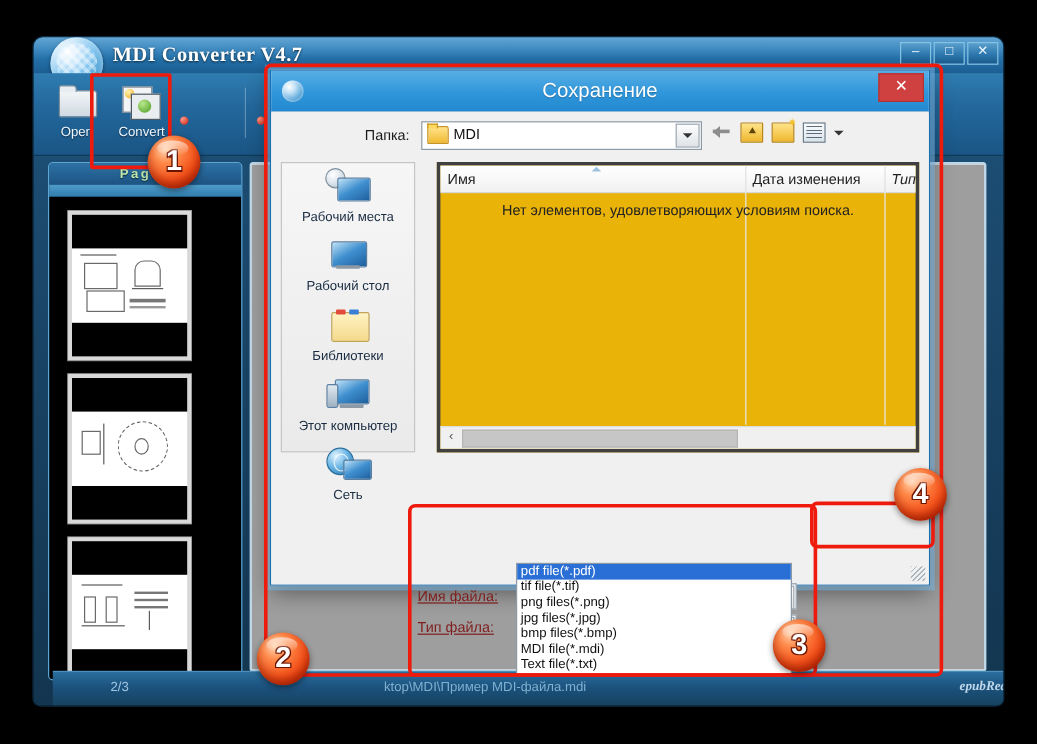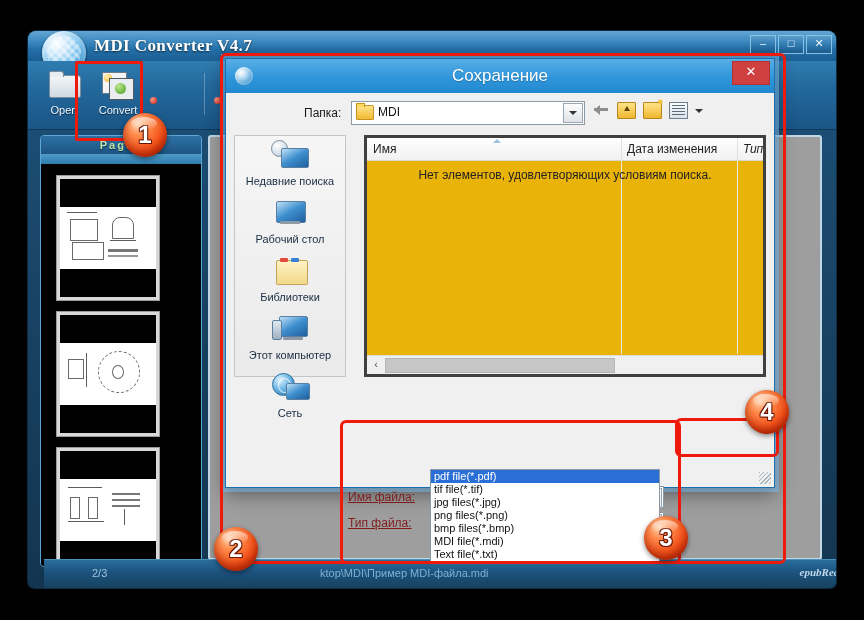--- a/index.html
+++ b/index.html
@@ -381,21 +381,21 @@
           <span class="nav-vcar"></span>
         </div>
       </div>
 
       <div class="places">
         <div class="place">
           <div class="pico">
             <span class="clk"></span>
               <span class="mon" style="left:12px;top:8px;width:26px;height:18px;"></span>
           </div>
-          <div class="plab">Недавние поиска</div>
+          <div class="plab">Рабочий места</div>
         </div>
         <div class="place">
           <div class="pico">
             <span class="mon"></span>
               <span class="mon-base"></span>
           </div>
           <div class="plab">Рабочий стол</div>
         </div>
         <div class="place">
           <div class="pico">
@@ -454,22 +454,22 @@
         </div>
       </div>
 
       <div class="resize-grip"></div>
     </div>
   </div>
 
   <div class="dropdown" id="filetype-dropdown">
       <div class="dd-item sel">pdf file(*.pdf)</div>
       <div class="dd-item">tif file(*.tif)</div>
+      <div class="dd-item">png files(*.png)</div>
       <div class="dd-item">jpg files(*.jpg)</div>
-      <div class="dd-item">png files(*.png)</div>
       <div class="dd-item">bmp files(*.bmp)</div>
       <div class="dd-item">MDI file(*.mdi)</div>
       <div class="dd-item">Text file(*.txt)</div>
     </div>
 
   <div class="hl sq" style="left:75px;  top:61px;  width:62px;  height:74px;"></div>
   <div class="hl" style="left:220px; top:53px;  width:560px; height:505px;"></div>
   <div class="hl" style="left:340px; top:420px; width:335px; height:138px;"></div>
   <div class="hl" style="left:675px; top:418px; width:98px;  height:33px;"></div>
 

